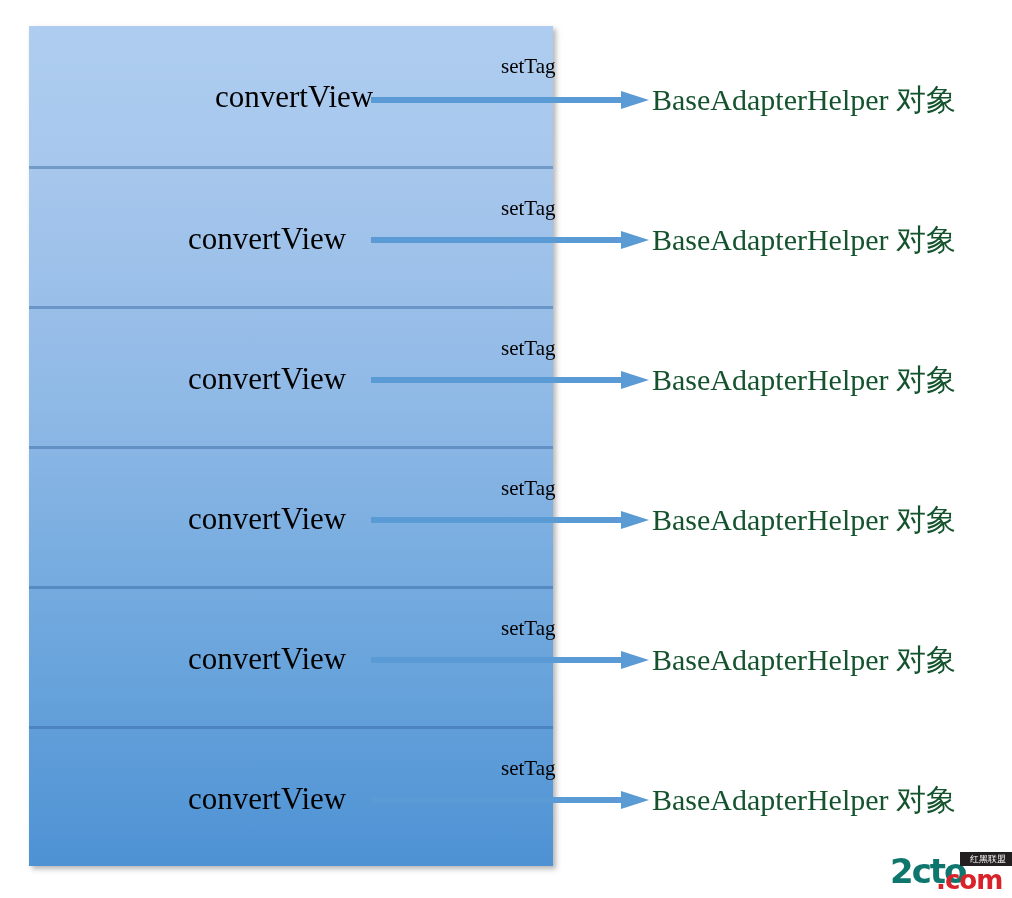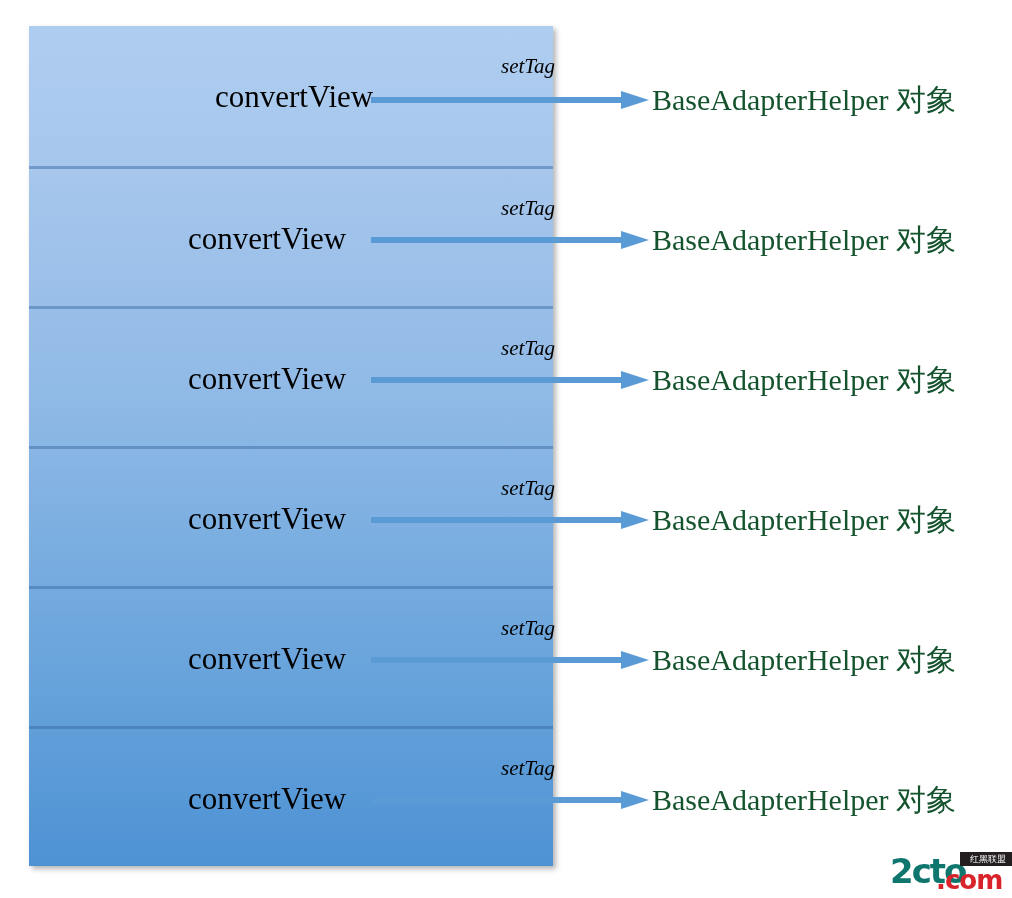--- a/index.html
+++ b/index.html
@@ -59,21 +59,20 @@
   .settag-label {
     position: absolute;
     left: 472px;
     top: 50%;
     margin-top: -40px;
     color: #000000;
     font-size: 21px;
     line-height: 1;
     white-space: nowrap;
     font-family: "Liberation Serif", "DejaVu Serif", serif;
-    font-style: italic;
   }
 
   
   .arrow {
     position: absolute;
     left: 371px;
     width: 280px;
     height: 22px;
     margin-top: -11px;
     pointer-events: none;

